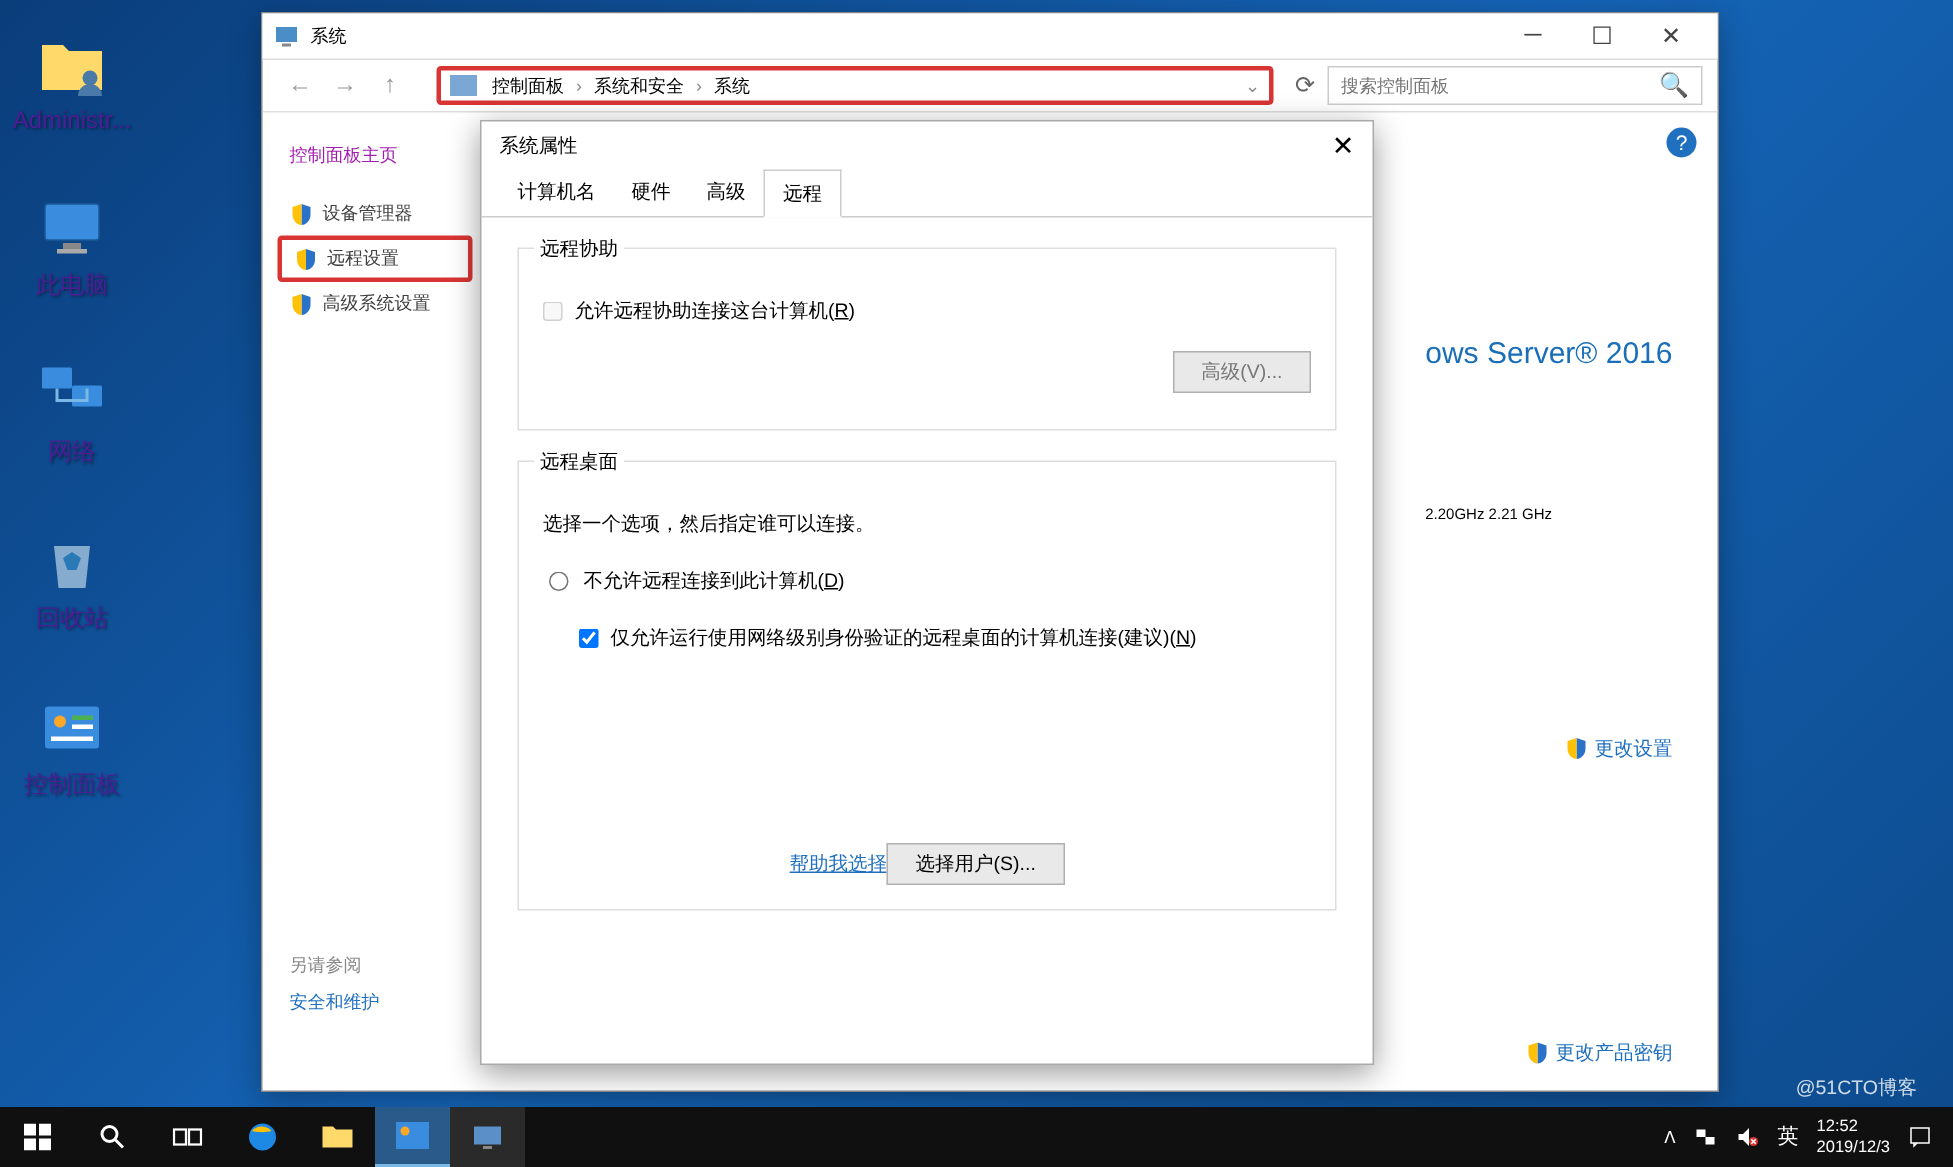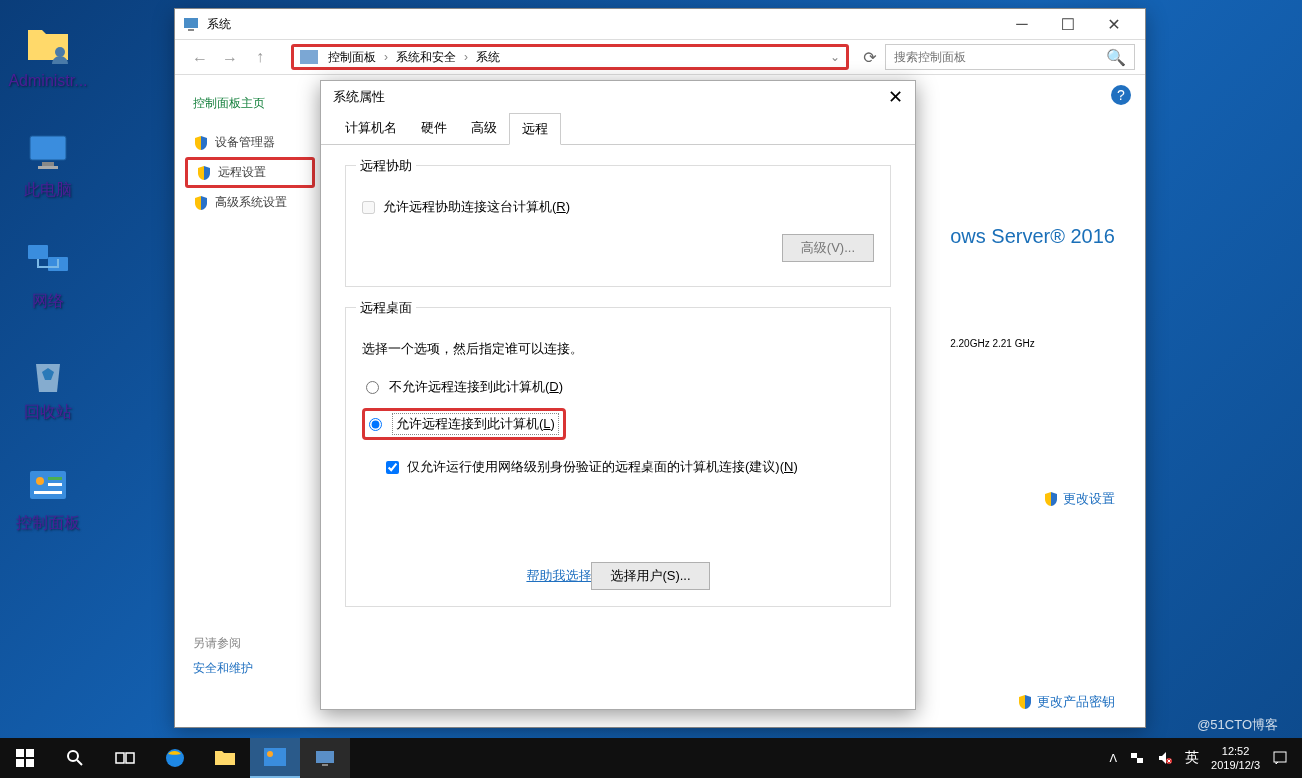--- a/index.html
+++ b/index.html
@@ -25,21 +25,21 @@
 .breadcrumb span { font-size: 12px; }
 .breadcrumb .sep { margin: 0 8px; color: #888; }
 .breadcrumb .dd { margin-left: auto; color: #888; }
 .refresh { width: 30px; text-align: center; color: #666; cursor: pointer; }
 .search-box { width: 250px; height: 26px; border: 1px solid #ccc; margin-right: 10px; display: flex; align-items: center; padding: 0 8px; }
 .search-box input { border: none; outline: none; flex: 1; font-size: 12px; color: #999; }
 .search-box .sicon { color: #5a8fc7; }
 
 .content { display: flex; height: calc(100% - 66px); position: relative; }
 .sidebar { width: 150px; padding: 20px 10px; font-size: 12px; }
-.sidebar .sb-title { color: #15803d; margin-bottom: 18px; padding-left: 8px; }
+.sidebar .sb-title { color: #a21caf; margin-bottom: 18px; padding-left: 8px; }
 .sidebar .sb-item { display: flex; align-items: center; padding: 4px 0 4px 8px; cursor: pointer; }
 .sidebar .sb-item.highlighted { border: 3px solid #d93434; border-radius: 3px; margin: 2px 0; }
 .sidebar .shield { width: 16px; height: 16px; margin-right: 6px; }
 .sidebar .sb-link { color: #404040; }
 .sidebar .see-also { margin-top: 420px; color: #888; padding-left: 8px; }
 .sidebar .see-link { color: #2070c0; padding: 8px; cursor: pointer; }
 
 .main { flex: 1; position: relative; padding: 20px; }
 .help-btn { position: absolute; top: 10px; right: 14px; width: 20px; height: 20px; border-radius: 50%; background: #2070c0; color: #fff; text-align: center; line-height: 20px; font-size: 14px; cursor: pointer; }
 .main .right-info { position: absolute; right: 30px; top: 150px; font-size: 14px; }
@@ -65,21 +65,21 @@
 .radio-row input { margin-right: 10px; }
 .adv-btn, .sel-btn { float: right; padding: 4px 18px; background: #e9e9e9; border: 1px solid #b0b0b0; font-size: 13px; color: #777; cursor: pointer; }
 .sel-btn { color: #000; margin-top: 30px; }
 .help-link { color: #2070c0; text-decoration: underline; cursor: pointer; }
 
 .taskbar { position: absolute; bottom: 0; left: 0; width: 100%; height: 40px; background: #101010; display: flex; align-items: center; }
 .tb-item { width: 50px; height: 40px; display: flex; align-items: center; justify-content: center; cursor: pointer; color: #fff; }
 .tb-item.active { background: #2a5a8a; border-bottom: 2px solid #7ab8e6; }
 .tb-right { margin-left: auto; display: flex; align-items: center; color: #fff; font-size: 11px; padding-right: 8px; }
 .tb-right > div { padding: 0 6px; }
-.clock { text-align: center; line-height: 1.3; }
+.clock { text-align: left; line-height: 1.3; }
 .watermark { position: absolute; right: 24px; bottom: 44px; color: rgba(255,255,255,0.8); font-size: 13px; }
 
 svg { display: block; }
 </style>
 </head>
 <body>
 
 <div class="desktop-icons">
   <div class="desktop-icon">
     <div class="icon-img">
@@ -242,24 +242,20 @@
       <button class="adv-btn">高级(V)...</button>
       <div style="clear:both;height:10px"></div>
     </div>
     <div class="fieldset" style="height:300px">
       <div class="legend">远程桌面</div>
       <p style="margin:18px 0">选择一个选项，然后指定谁可以连接。</p>
       <div class="radio-row">
         <input type="radio" name="rd" style="">
         <label>不允许远程连接到此计算机(<u>D</u>)</label>
       </div>
-      <div class="radio-row highlighted">
-        <input type="radio" name="rd" checked="" style="">
-        <label style="border:1px dotted #888;padding:1px 3px">允许远程连接到此计算机(<u>L</u>)</label>
-      </div>
       <div class="chk-row" style="margin-left:24px">
         <input type="checkbox" checked="" style="">
         <label>仅允许运行使用网络级别身份验证的远程桌面的计算机连接(建议)(<u>N</u>)</label>
       </div>
       <div style="position:absolute;bottom:16px;left:16px;right:16px;display:flex;justify-content:center;align-items:center">
         <span class="help-link">帮助我选择</span>
         <button class="sel-btn" style="margin-top:0">选择用户(S)...</button>
       </div>
     </div>
   </div>

